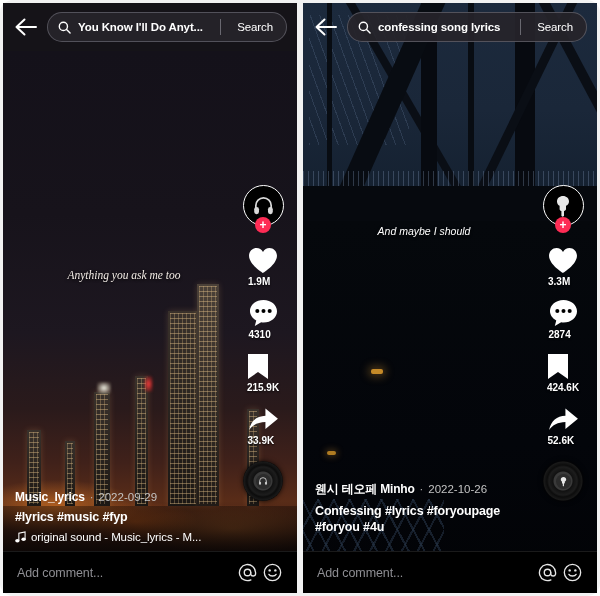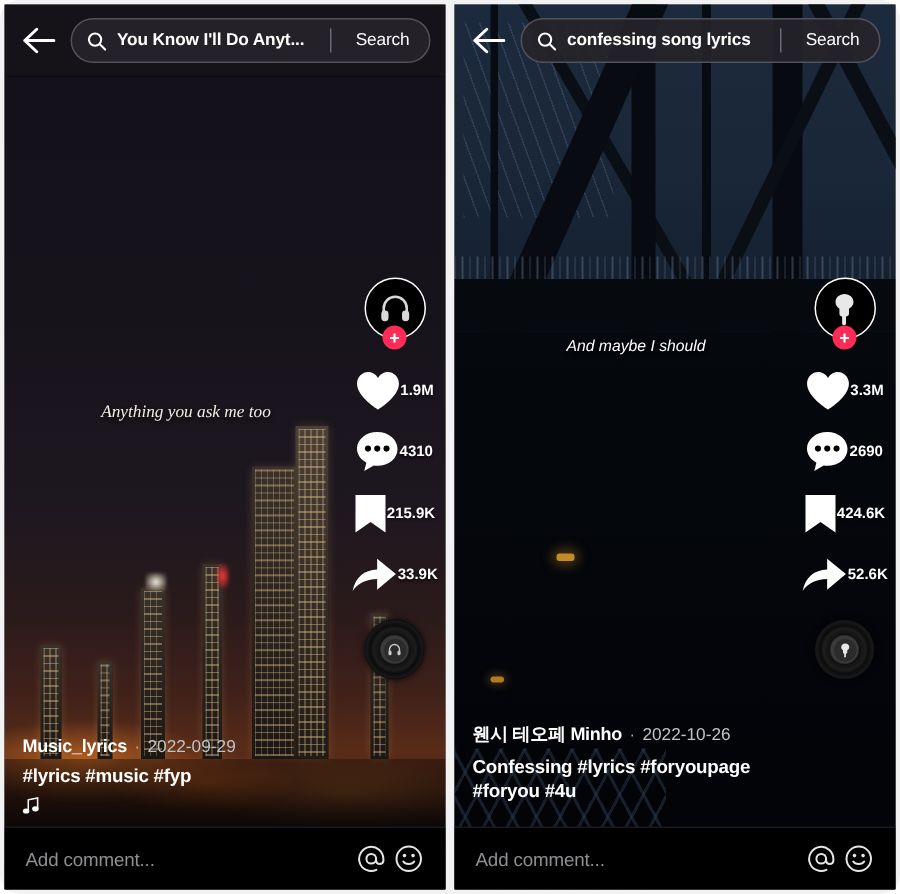--- a/index.html
+++ b/index.html
@@ -267,22 +267,22 @@
     left: 50%; bottom: -7px;
     transform: translateX(-50%);
     width: 16px; height: 16px;
     border-radius: 50%;
     background: #fe2c55;
     display: flex; align-items: center; justify-content: center;
     color: #fff; font-size: 12px; font-weight: 700; line-height: 1;
   }
   .rail-item {
     display: flex;
-    flex-direction: row;
-    align-items: center;
+    flex-direction: column;
+    align-items: flex-start;
     margin-bottom: 11px;
     cursor: pointer;
   }
   .rail-icon { height: 30px; display: flex; align-items: center; justify-content: center; }
   .rail-count {
     color: #ffffff;
     font-size: 10px;
     font-weight: 700;
     margin-top: 1px;
     text-shadow: 0 1px 2px rgba(0,0,0,0.8);
@@ -494,20 +494,21 @@
       </div>
       <div class="desc">#lyrics #music #fyp</div>
       <div class="music-row">
         <span class="music-note">
           <svg width="11" height="12" viewBox="0 0 12 13" fill="#fff">
             <path d="M4.2 10.2 V2.4 L11 1 V8.6" stroke="#fff" stroke-width="1.1" fill="none"></path>
             <ellipse cx="2.6" cy="10.5" rx="2.4" ry="1.9"></ellipse>
             <ellipse cx="9.4" cy="8.9" rx="2.4" ry="1.9"></ellipse>
           </svg>
         </span>
+        <span class="music-title">original sound - Music_lyrics - M...</span>
       </div>
     </div>
 
     <div class="comment-bar">
       <span class="comment-input">Add comment...</span>
       <span class="cmt-icon">
         <svg width="19" height="19" viewBox="0 0 20 20" fill="none">
           <circle cx="10" cy="10" r="3.4" stroke="#e6e6e6" stroke-width="1.4"></circle>
           <path d="M13.4 10 V11.6 a2.6 2.6 0 0 0 5.1 0 V10 A8.5 8.5 0 1 0 13.6 17.8" stroke="#e6e6e6" stroke-width="1.4" stroke-linecap="round"></path>
         </svg>
@@ -593,21 +594,21 @@
       <div class="rail-item">
         <span class="rail-icon">
           <svg width="29" height="28" viewBox="0 0 30 29" fill="#fff">
             <path d="M15 1 C7 1 1 6.2 1 12.5 C1 16.6 3.6 20.2 7.5 22.2 L6 28 L12.6 24.2
                      C13.4 24.3 14.2 24.4 15 24.4 C23 24.4 29 19.1 29 12.7 C29 6.3 23 1 15 1 Z"></path>
             <circle cx="8.6" cy="12.5" r="2.1" fill="#000"></circle>
             <circle cx="15" cy="12.5" r="2.1" fill="#000"></circle>
             <circle cx="21.4" cy="12.5" r="2.1" fill="#000"></circle>
           </svg>
         </span>
-        <span class="rail-count">2690</span>
+        <span class="rail-count">2874</span>
       </div>
 
       <div class="rail-item">
         <span class="rail-icon">
           <svg width="22" height="27" viewBox="0 0 22 27" fill="#fff">
             <path d="M1 1 H21 V26 L11 19 L1 26 Z"></path>
           </svg>
         </span>
         <span class="rail-count">424.6K</span>
       </div>

